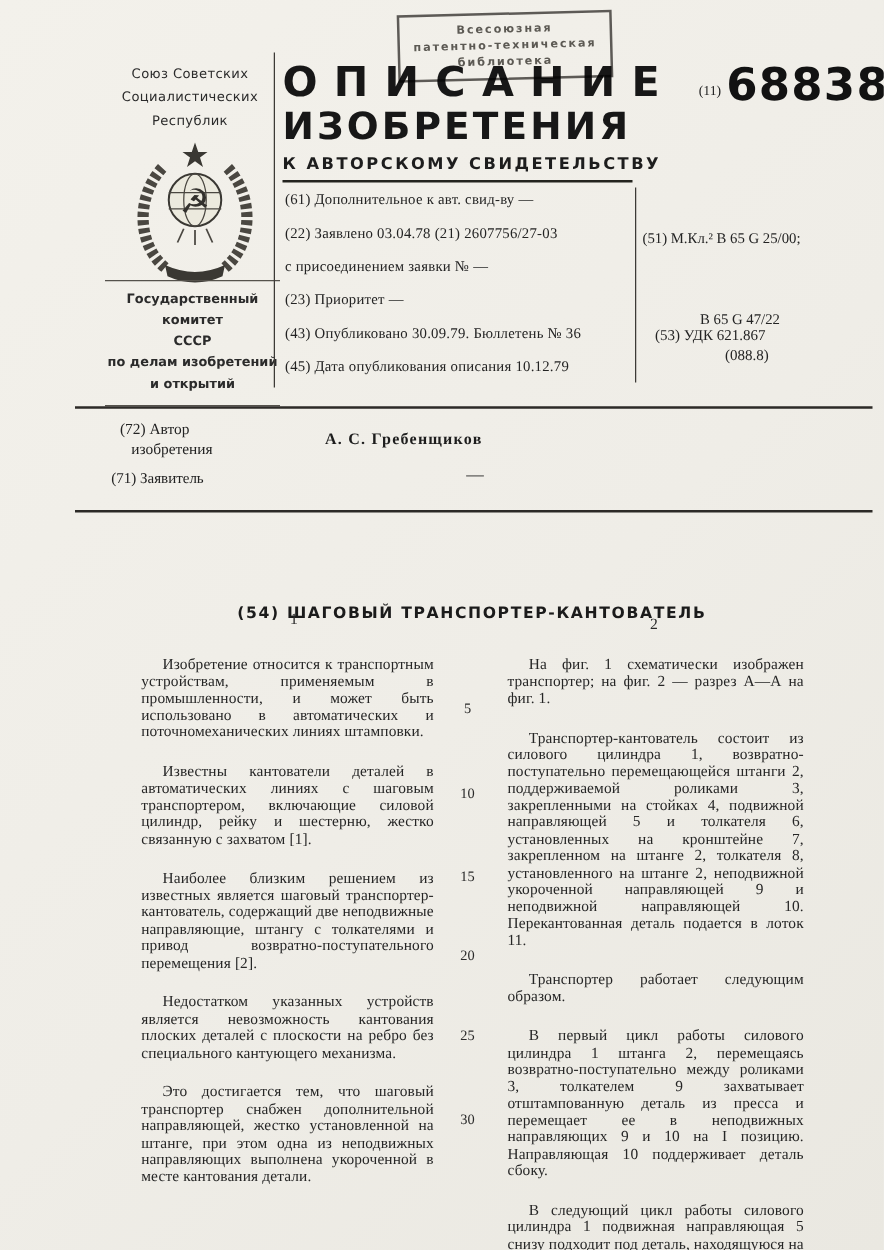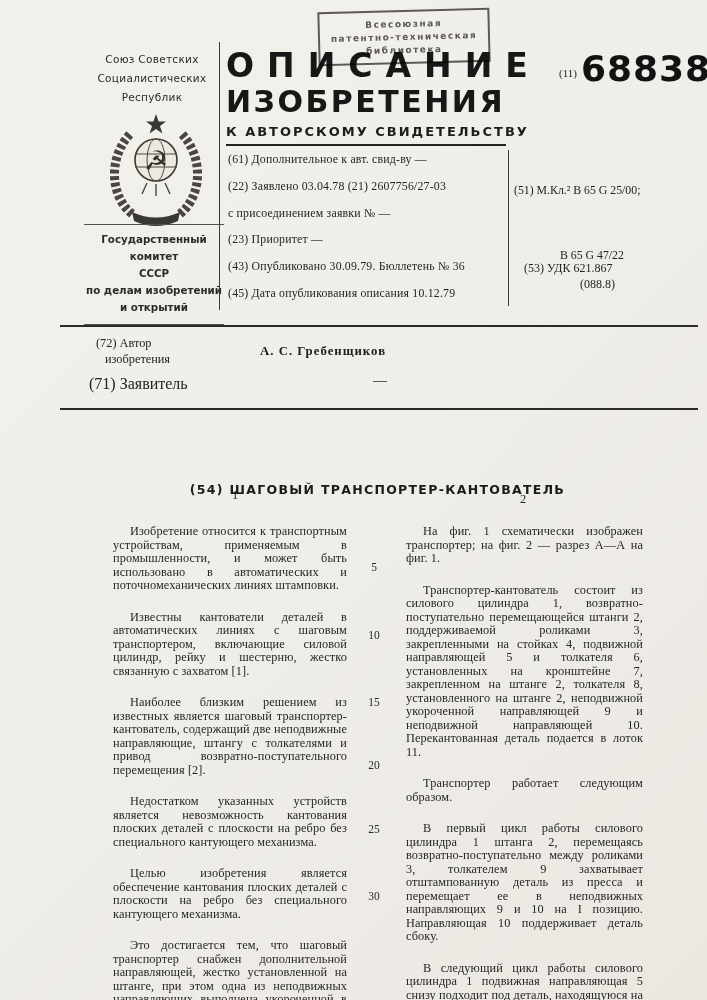--- a/index.html
+++ b/index.html
@@ -79,21 +79,21 @@
   .ipc .l2{padding-left:46px;margin-top:48px;}
   .udc{position:absolute;left:524px;top:260px;font-size:12px;line-height:16px;color:#232323;white-space:nowrap;}
   .udc .l2{padding-left:56px;}
   
   .hrule-a{position:absolute;left:60px;top:325px;width:638px;height:2px;background:#2c2a27;}
   .hrule-b{position:absolute;left:60px;top:408px;width:638px;height:2px;background:#2c2a27;}
   
   .author-label{position:absolute;left:96px;top:335px;font-size:12.3px;line-height:16px;color:#232323;}
   .author-label .l2{padding-left:9px;}
   .author-name{position:absolute;left:260px;top:344px;width:240px;text-align:left;font-weight:bold;font-size:12.8px;letter-spacing:1px;color:#1d1d1d;}
-  .applicant-label{position:absolute;left:89px;top:375px;font-size:16px;color:#232323;}
+  .applicant-label{position:absolute;left:89px;top:375px;font-size:12px;color:#232323;}
   .applicant-value{position:absolute;left:260px;top:373px;width:240px;text-align:center;font-size:14px;color:#232323;}
   
   .inv-title{
     position:absolute;left:95px;top:482px;width:565px;text-align:center;
     font-family:"DejaVu Sans", sans-serif;font-weight:bold;
     font-size:12.5px;letter-spacing:1.3px;color:#1b1b1b;white-space:nowrap;
   }
   
   .col-num{position:absolute;font-size:12.5px;color:#2a2a2a;}
   .col-num.c1{left:232px;top:488px;}
@@ -201,21 +201,20 @@
   <div class="inv-title">(54) ШАГОВЫЙ ТРАНСПОРТЕР-КАНТОВАТЕЛЬ</div>
 
   <div class="col-num c1">1</div>
   <div class="col-num c2">2</div>
 
   <div class="bodycol left">
     <p>Изобретение относится к транспортным устройствам, применяемым в промышленности, и может быть использовано в автоматических и поточномеханических линиях штамповки.</p>
     <p>Известны кантователи деталей в автоматических линиях с шаговым транспортером, включающие силовой цилиндр, рейку и шестерню, жестко связанную с захватом [1].</p>
     <p>Наиболее близким решением из известных является шаговый транспортер-кантователь, содержащий две неподвижные направляющие, штангу с толкателями и привод возвратно-поступательного перемещения [2].</p>
     <p>Недостатком указанных устройств является невозможность кантования плоских деталей с плоскости на ребро без специального кантующего механизма.</p>
-    <p>Целью изобретения является обеспечение кантования плоских деталей с плоскости на ребро без специального кантующего механизма.</p>
     <p>Это достигается тем, что шаговый транспортер снабжен дополнительной направляющей, жестко установленной на штанге, при этом одна из неподвижных направляющих выполнена укороченной в месте кантования детали.</p>
   </div>
 
   <div class="bodycol right">
     <p>На фиг. 1 схематически изображен транспортер; на фиг. 2 — разрез А—А на фиг. 1.</p>
     <p>Транспортер-кантователь состоит из силового цилиндра 1, возвратно-поступательно перемещающейся штанги 2, поддерживаемой роликами 3, закрепленными на стойках 4, подвижной направляющей 5 и толкателя 6, установленных на кронштейне 7, закрепленном на штанге 2, толкателя 8, установленного на штанге 2, неподвижной укороченной направляющей 9 и неподвижной направляющей 10. Перекантованная деталь подается в лоток 11.</p>
     <p>Транспортер работает следующим образом.</p>
     <p>В первый цикл работы силового цилиндра 1 штанга 2, перемещаясь возвратно-поступательно между роликами 3, толкателем 9 захватывает отштампованную деталь из пресса и перемещает ее в неподвижных направляющих 9 и 10 на I позицию. Направляющая 10 поддерживает деталь сбоку.</p>
     <p>В следующий цикл работы силового цилиндра 1 подвижная направляющая 5 снизу подходит под деталь, находящуюся на I позиции, и поддерживает ее, пока толкатель 6, захватив деталь, перемещает на II позицию. На II позиции деталь поддерживается неподвижной направляющей 10 и</p>
   </div>

